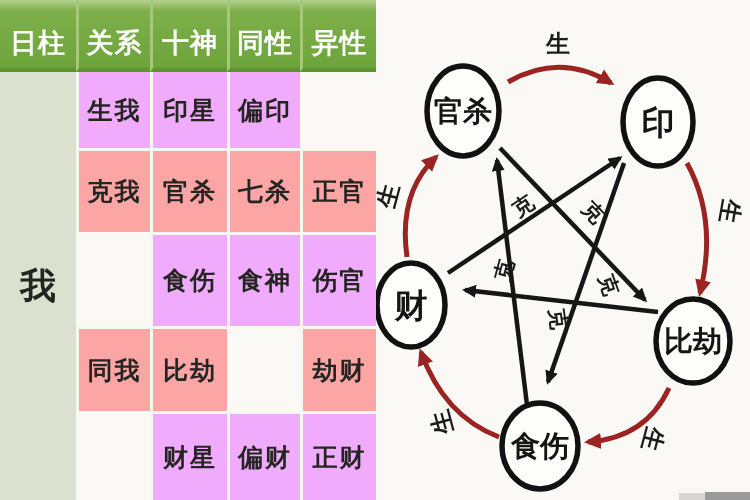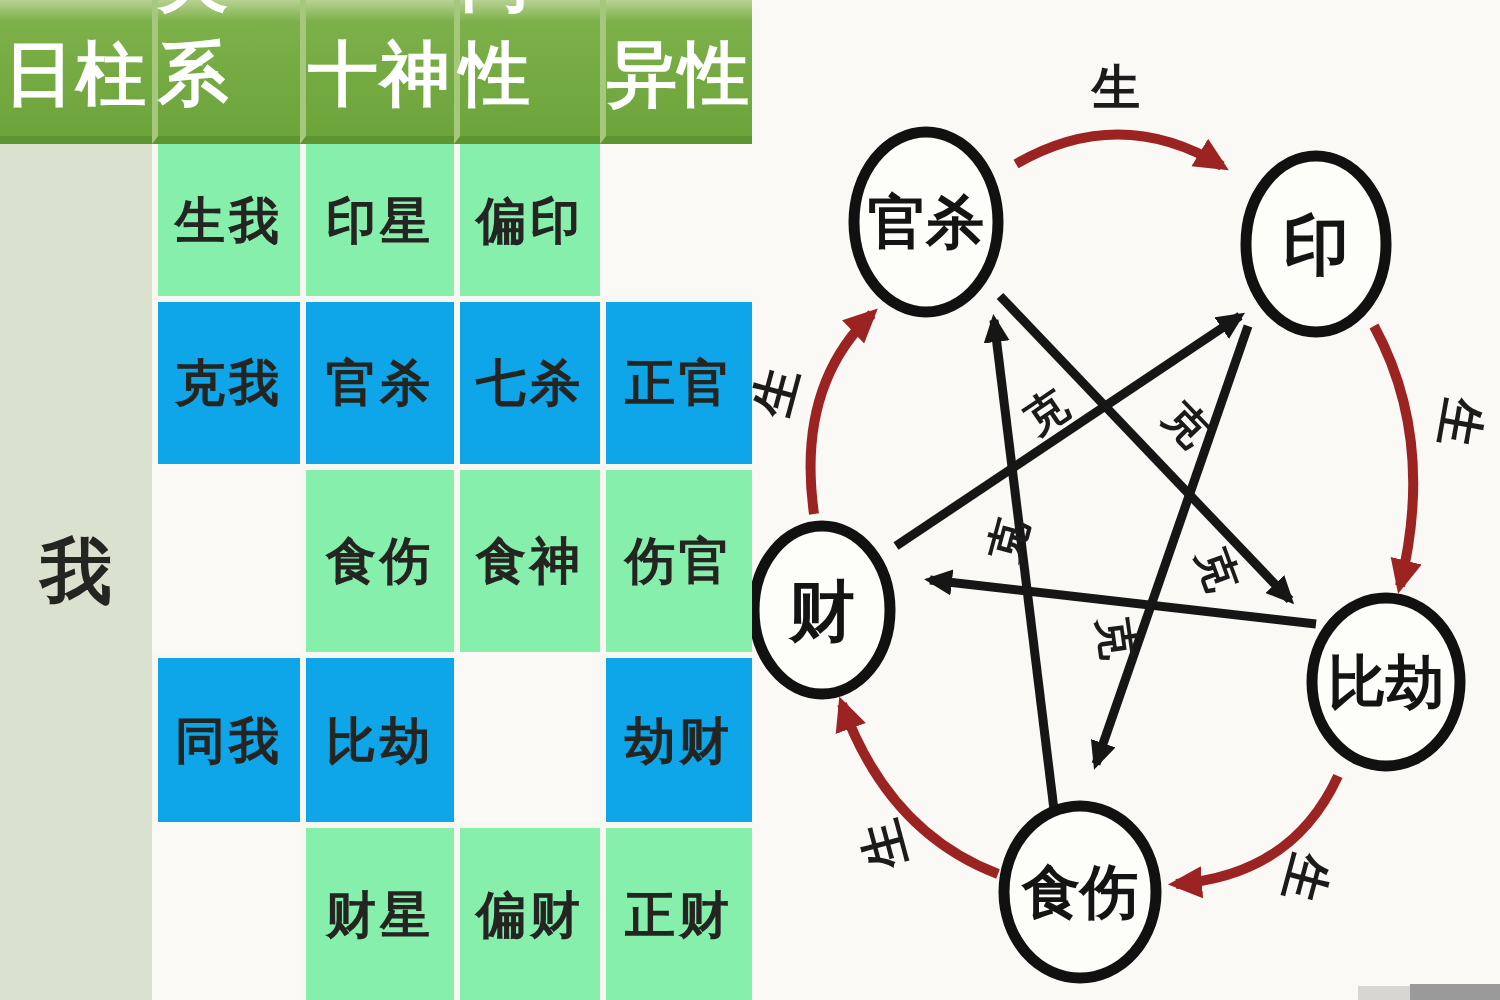--- a/index.html
+++ b/index.html
@@ -5,27 +5,27 @@
   html,body{margin:0;padding:0;}
   body{font-family:"Liberation Sans","DejaVu Sans",sans-serif;}
   .stage{position:relative;width:750px;height:500px;overflow:hidden;background:#faf9f6;}
 
   
   .tbl{position:absolute;left:0;top:0;width:376px;height:500px;display:grid;
        grid-template-columns:76px 74px 77px 73px 76px;
        grid-template-rows:72px 76px 84px 94px 85px 89px;}
   .tbl > div{box-sizing:border-box;display:flex;align-items:center;justify-content:center;}
   .hcell{background:linear-gradient(180deg,#b7d191 0%,#7db04a 16%,#6ca43a 100%);
-         color:#ffffff;font-weight:bold;font-size:35px;letter-spacing:1px;
+         color:#ffffff;font-weight:bold;font-size:27px;letter-spacing:1px;
          align-items:flex-end !important;padding-bottom:7px;
          border-bottom:4px solid #5e9531;}
   .hcell.bl{border-left:3px solid #a6c87d;}
   .bodycell{font-weight:bold;font-size:25px;color:#242421;letter-spacing:2px;}
-  .rowlight{background:#86efac;}
-  .rowwhite{background:#0ea5e9;}
+  .rowlight{background:#f0abfc;}
+  .rowwhite{background:#fca5a5;}
   .bl3{border-left:3px solid #f7f8f2;}
   .bt3{border-top:3px solid #f7f8f2;}
   .dmcell{grid-column:1;grid-row:2/7;background:#dbe1cf;font-weight:bold;
           font-size:36px;color:#242421;}
   .c2{grid-column:2}.c3{grid-column:3}.c4{grid-column:4}.c5{grid-column:5}
   .r2{grid-row:2}.r3{grid-row:3}.r4{grid-row:4}.r5{grid-row:5}.r6{grid-row:6}
 
   
   .diagram{position:absolute;left:376px;top:0;width:374px;height:500px;}
   svg text{font-family:"Liberation Sans","DejaVu Sans",sans-serif;}

